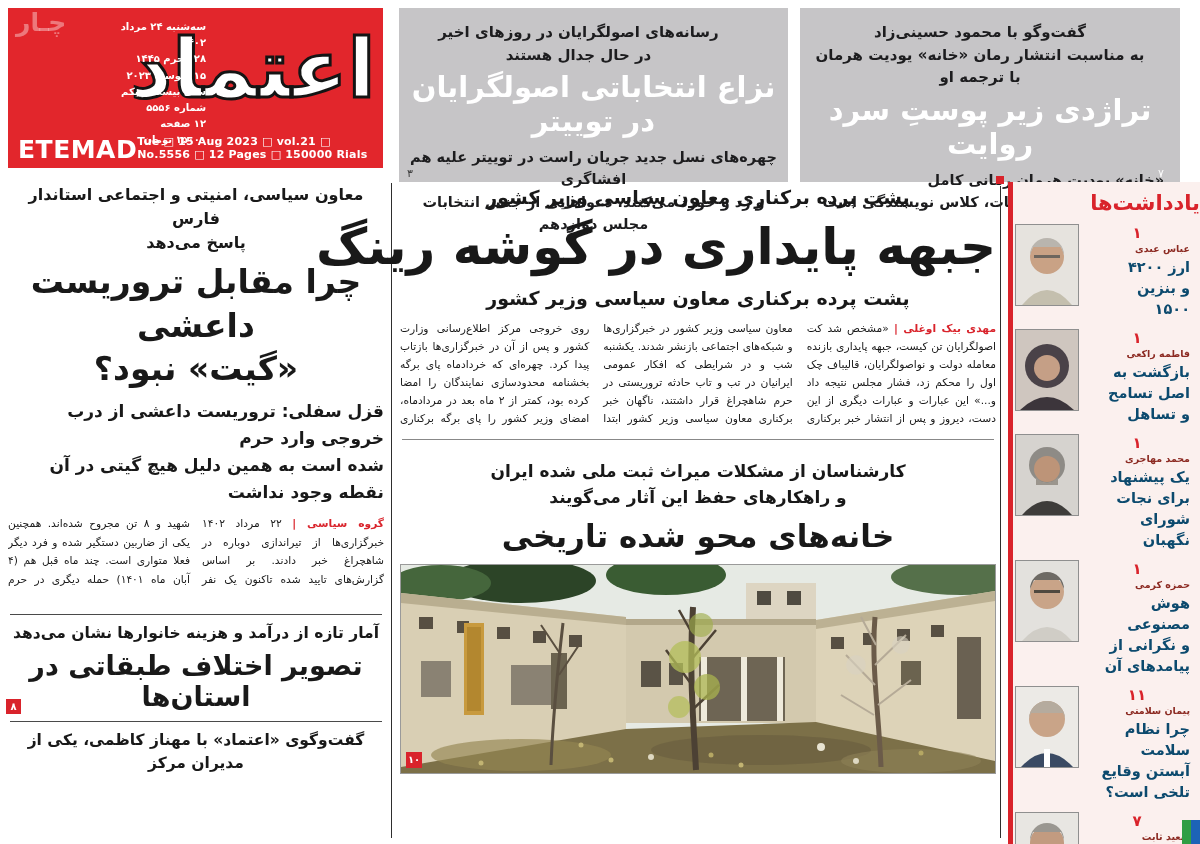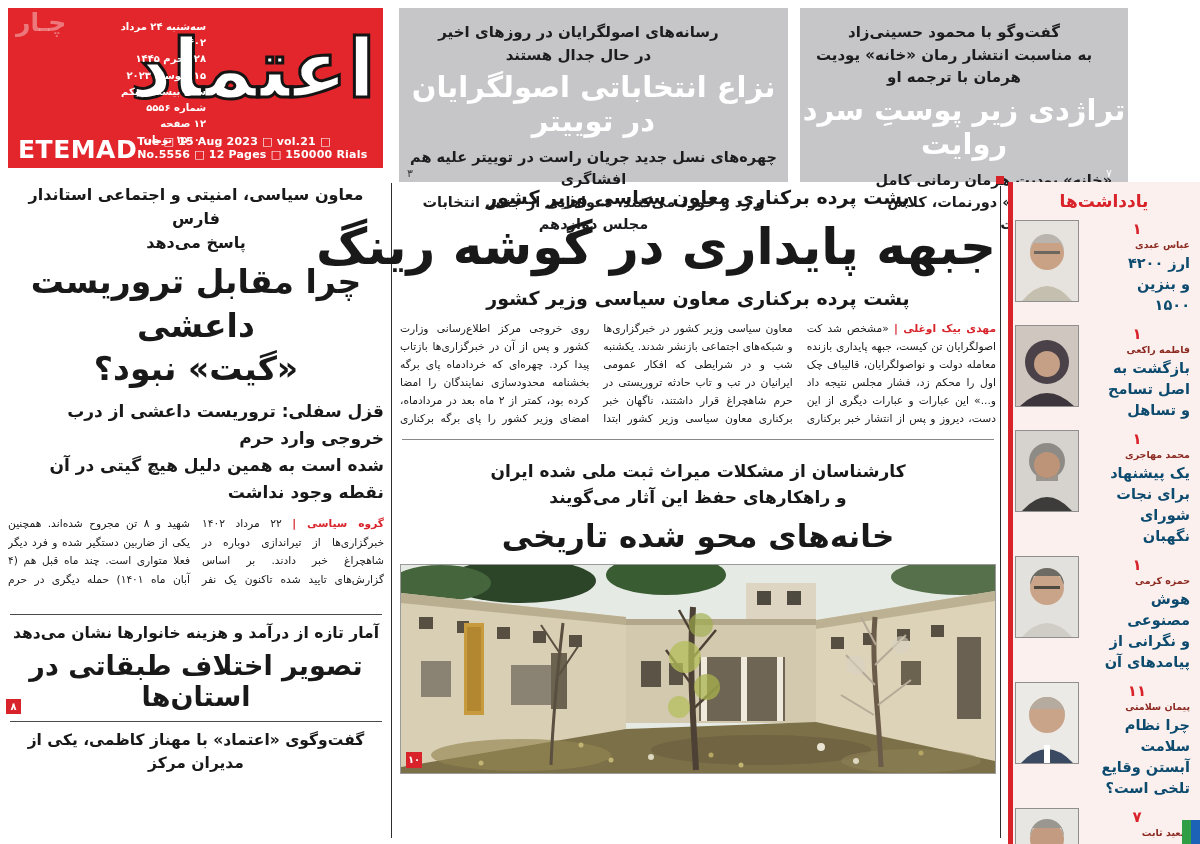--- a/index.html
+++ b/index.html
@@ -18,21 +18,21 @@
          -webkit-text-stroke:3px #141414;z-index:1;}
   .dates{position:absolute;left:92px;top:11px;width:106px;direction:rtl;text-align:right;
          font-size:10px;line-height:1.62;font-weight:bold;color:#fff;z-index:3;}
   .strip{position:absolute;left:10px;right:7px;bottom:4px;display:flex;justify-content:space-between;
          align-items:flex-start;color:#fff;z-index:3;}
   .strip .eng{font-size:25px;font-weight:bold;letter-spacing:.5px;}
   .strip .det{font-size:11px;font-weight:bold;letter-spacing:.2px;}
   
   .gbox{position:absolute;top:8px;height:161px;background:var(--gray);direction:rtl;}
   #boxc{left:399px;width:389px;}
-  #boxr{left:800px;width:328px;}
+  #boxr{left:800px;width:380px;}
   .gk{font-size:15px;font-weight:bold;line-height:1.5;text-align:center;padding:0 30px 0 10px;color:#1d1d1f;}
   #boxc .gk{padding-right:40px;}
   .gh{font-size:29px;font-weight:bold;color:#fff;text-align:center;margin-top:4px;letter-spacing:-.5px;}
   .gs{font-size:14.5px;font-weight:bold;line-height:1.55;margin-top:8px;color:#1d1d1f;}
   #boxc .gs{text-align:center;}
   #boxr .gs{text-align:right;padding:0 16px;}
   .gpn{position:absolute;bottom:2px;font-size:11px;color:#3c3c3c;}
   #boxc .gpn{left:8px;}
   #boxr .gpn{right:16px;color:#fdfdfd;}
   .pad-t{padding-top:13px;}
@@ -65,21 +65,21 @@
   .body3{margin-top:11px;column-count:3;column-gap:14px;font-size:10.7px;line-height:1.7;
          text-align:justify;height:110px;overflow:hidden;}
   .kick-h{font-size:17px;font-weight:bold;line-height:1.55;margin-top:18px;}
   .h-her{font-size:31px;font-weight:bold;margin-top:8px;}
   .photo{margin-top:10px;position:relative;width:594px;height:208px;border:1px solid #9a9a9a;overflow:hidden;}
   .photo svg{display:block;}
   .badge-ph{position:absolute;left:5px;bottom:5px;width:16px;height:16px;line-height:16px;}
   
   .sidebar{position:absolute;left:1008px;top:182px;width:192px;height:662px;background:var(--pink);direction:rtl;}
   .redbar{position:absolute;right:auto;left:0;top:0;width:5px;height:100%;background:var(--red);}
-  .sb-title{color:var(--red);font-size:17px;font-weight:bold;text-align:center;padding-top:9px;}
+  .sb-title{color:var(--red);font-size:21px;font-weight:bold;padding-top:9px;}
   .note{display:flex;padding:0 10px 0 7px;margin-top:9px;gap:5px;align-items:flex-start;}
   .ntext{flex:1;text-align:right;min-width:0;}
   .nnum{color:var(--red);font-weight:bold;font-size:15px;text-align:center;}
   .nauthor{font-size:9.5px;color:var(--darkred);font-weight:bold;margin-top:1px;}
   .ntitle{font-size:14.5px;font-weight:bold;line-height:1.45;margin-top:3px;color:#0c4a6e;margin-left:13px;}
   .nphoto{width:62px;height:80px;border:1px solid #8f8f8f;flex:0 0 auto;background:#e8e6e2;overflow:hidden;}
   .nphoto svg{display:block;}
   .cornerbar{position:absolute;top:820px;height:24px;width:9px;z-index:5;}
   #cb-green{left:1182px;background:#2f9e44;}
   #cb-blue{left:1191px;background:#1c63b7;}

